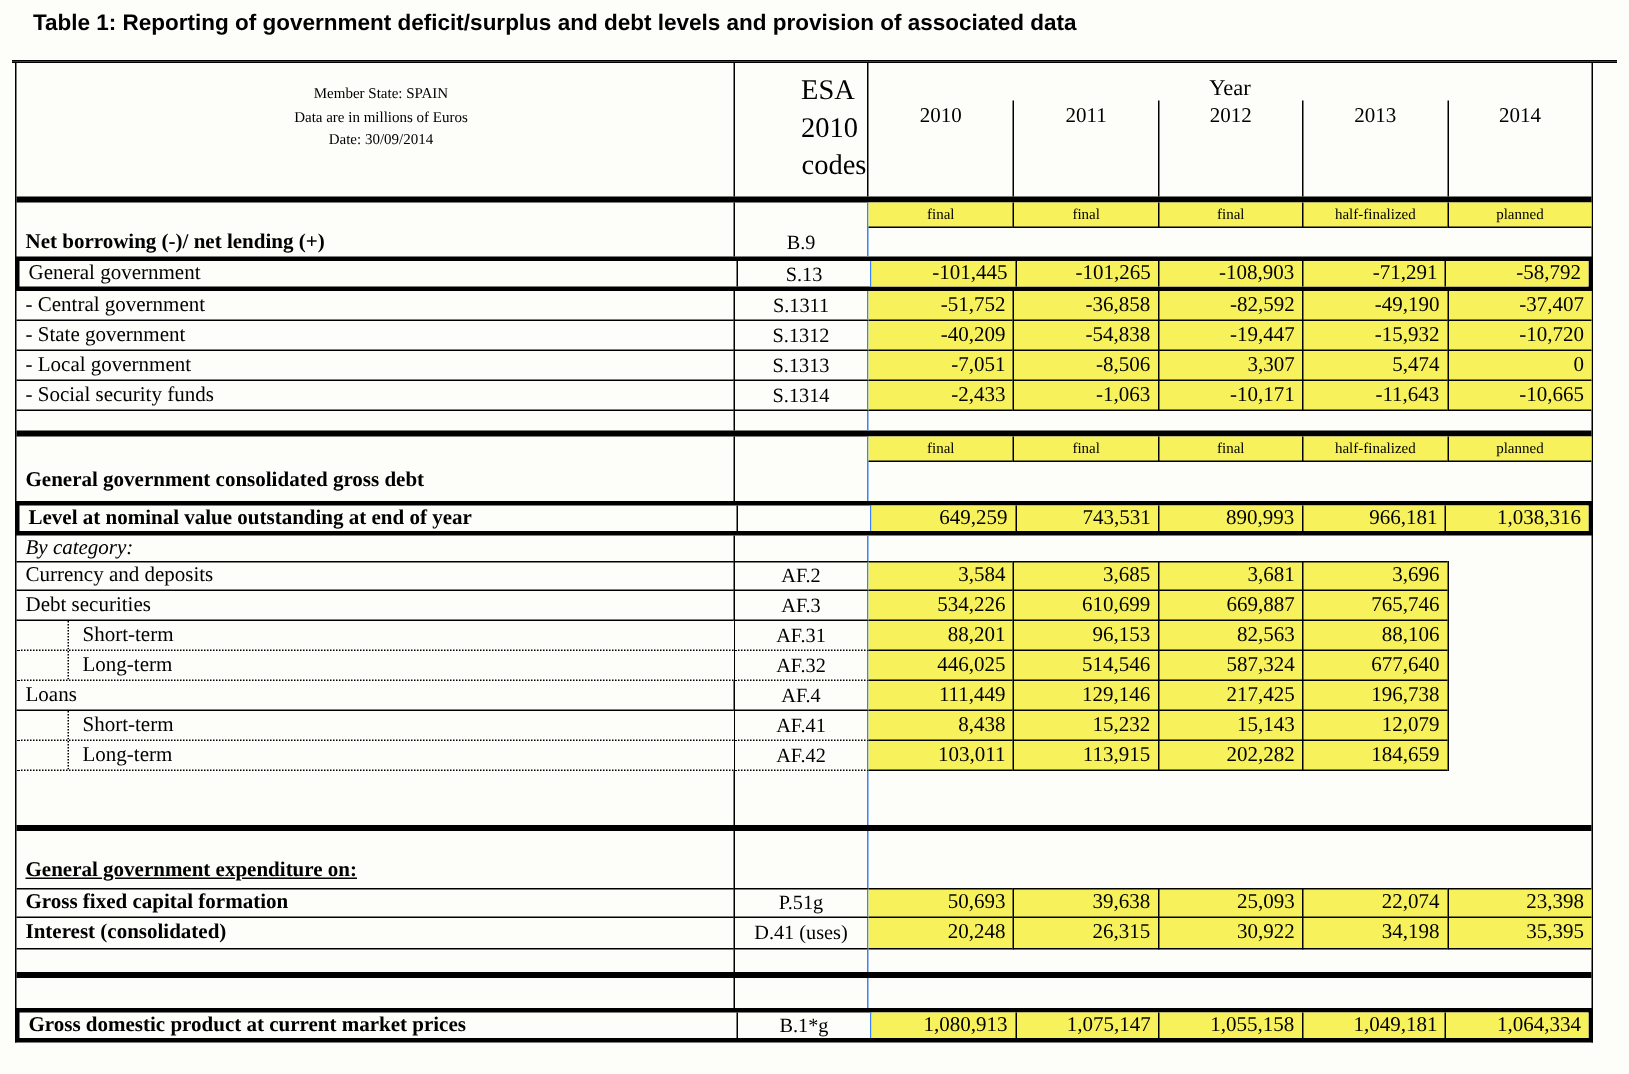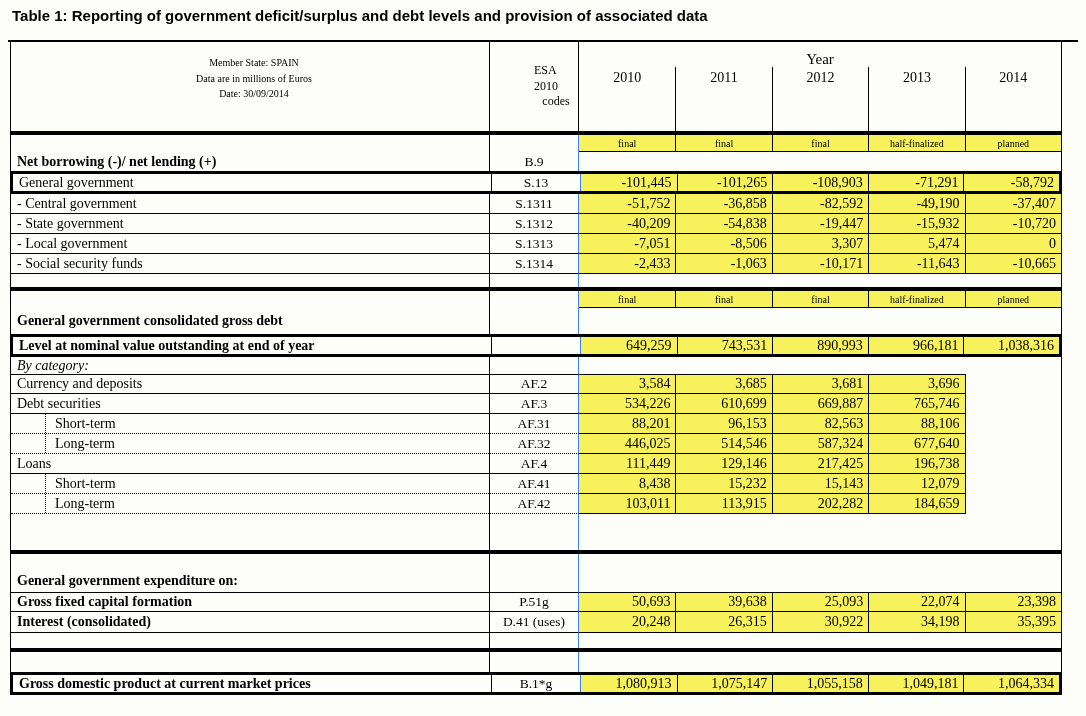--- a/index.html
+++ b/index.html
@@ -1,35 +1,35 @@
 <!DOCTYPE html>
 <html style="--hl: #f7f25b;"><head>
 <meta charset="utf-8">
 <style>
   * { box-sizing: border-box; margin: 0; padding: 0; }
   html,body { width:1086px; height:716px; background:#fdfdfa; overflow:hidden;
               font-family:"Liberation Serif", serif; color:#000; }
   .page { position:relative; width:1086px; height:716px; padding-top:7px; }
 
   .title { font-family:"Liberation Sans", sans-serif; font-weight:bold;
-           font-size:15px; padding-left:12px; height:24px; }
+           font-size:15px; padding-left:22px; height:24px; }
 
   .dblrule { margin:9px 8px 0 8px; height:2px;
              border-top:1.5px solid #000; border-bottom:1.5px solid #000; }
 
   .table { margin-left:10px; width:1052px;
            border-left:1px solid #000; border-right:1px solid #000; }
 
   
   .thead { display:grid; grid-template-columns:478px 90px 1fr;
            height:93px; border-bottom:4px solid #000; }
   .meta { padding:13px 0 0 8px; font-size:10px; line-height:1.55;text-align:center; }
   .codehead { border-left:1px solid #000; border-right:1px solid #000;
               display:flex; flex-direction:column; justify-content:center;
-              align-items:center; font-size:12px; line-height:1.3;padding-left:44px; }
+              align-items:center; font-size:19px; line-height:1.3;padding-left:44px; }
   .yearhead { display:flex; flex-direction:column; }
   .yearlabel { height:25px; text-align:center; font-size:15px; padding-top:9px; }
   .yearcols { flex:1; display:grid; grid-template-columns:repeat(5,1fr); }
   .yearcol { text-align:center; font-size:14px; padding-top:3px; }
   .yearcol + .yearcol { border-left:1px solid #000; }
 
   
   .trow { display:grid; grid-template-columns:478px 90px repeat(5,1fr);
           height:20px; }
   .cell { display:flex; align-items:center; overflow:hidden; }
@@ -56,21 +56,21 @@
   .trow.topline .lab, .trow.topline .code, .trow.topline .val:not(.void) {
         border-top:1px solid #000; }
   .val.void { border-bottom:none; background:transparent; }
 
   .trow.boxed { border:3px solid #000; margin:0 -1px; height:23px; }
   .rule { height:4px; background:#000; }
 
   [data-name="row-net-borrowing-label"] { height:19px; }
   [data-name="row-gross-debt-label"]    { height:26px; }
   [data-name="row-by-category"]         { height:17px; }
-  [data-name="row-expenditure-label"]   { height:22px; }
+  [data-name="row-expenditure-label"]   { height:22px;text-decoration:underline; }
   [data-name="row-interest-consolidated"] { height:21px; }
   [data-name="row-gdp"]   { height:25px; }
   [data-name="row-blank-1"] { height:13px; }
   [data-name="row-blank-2"] { height:36px; }
   [data-name="row-blank-3"] { height:16px; }
   [data-name="row-blank-4"] { height:15px; }
   [data-name="row-blank-5"] { height:20px; }
 </style>
 </head>
 <body>

